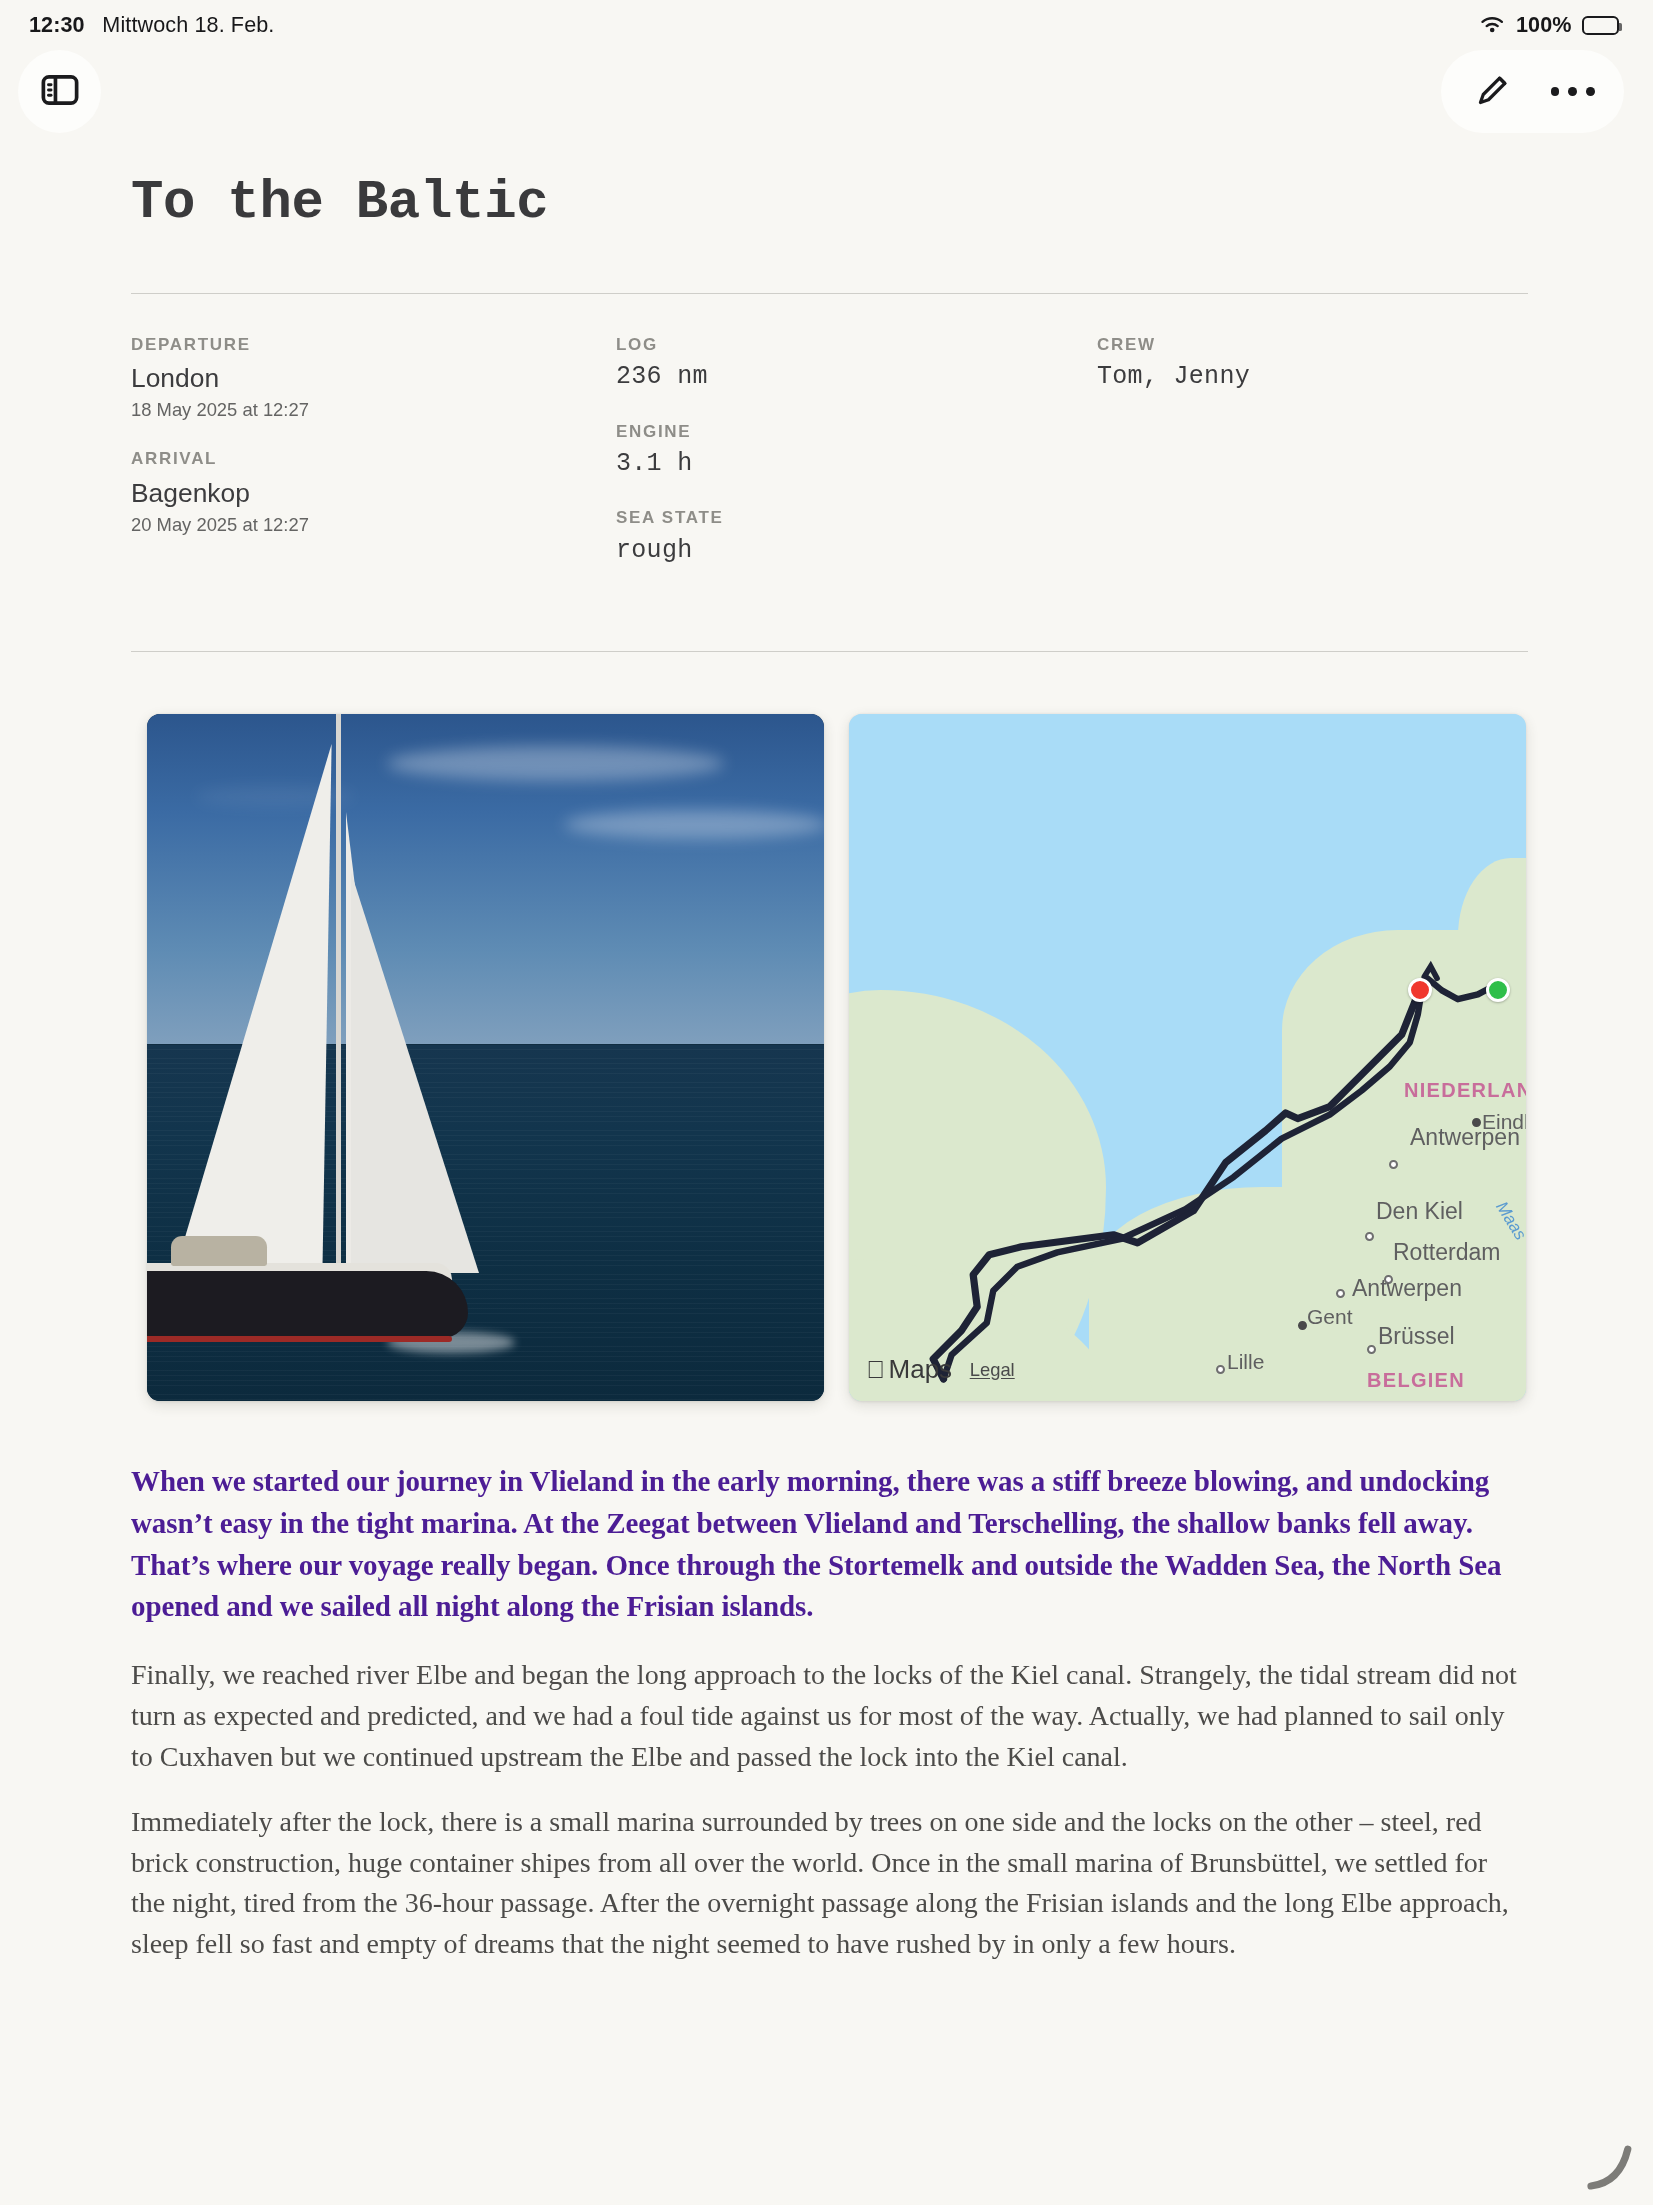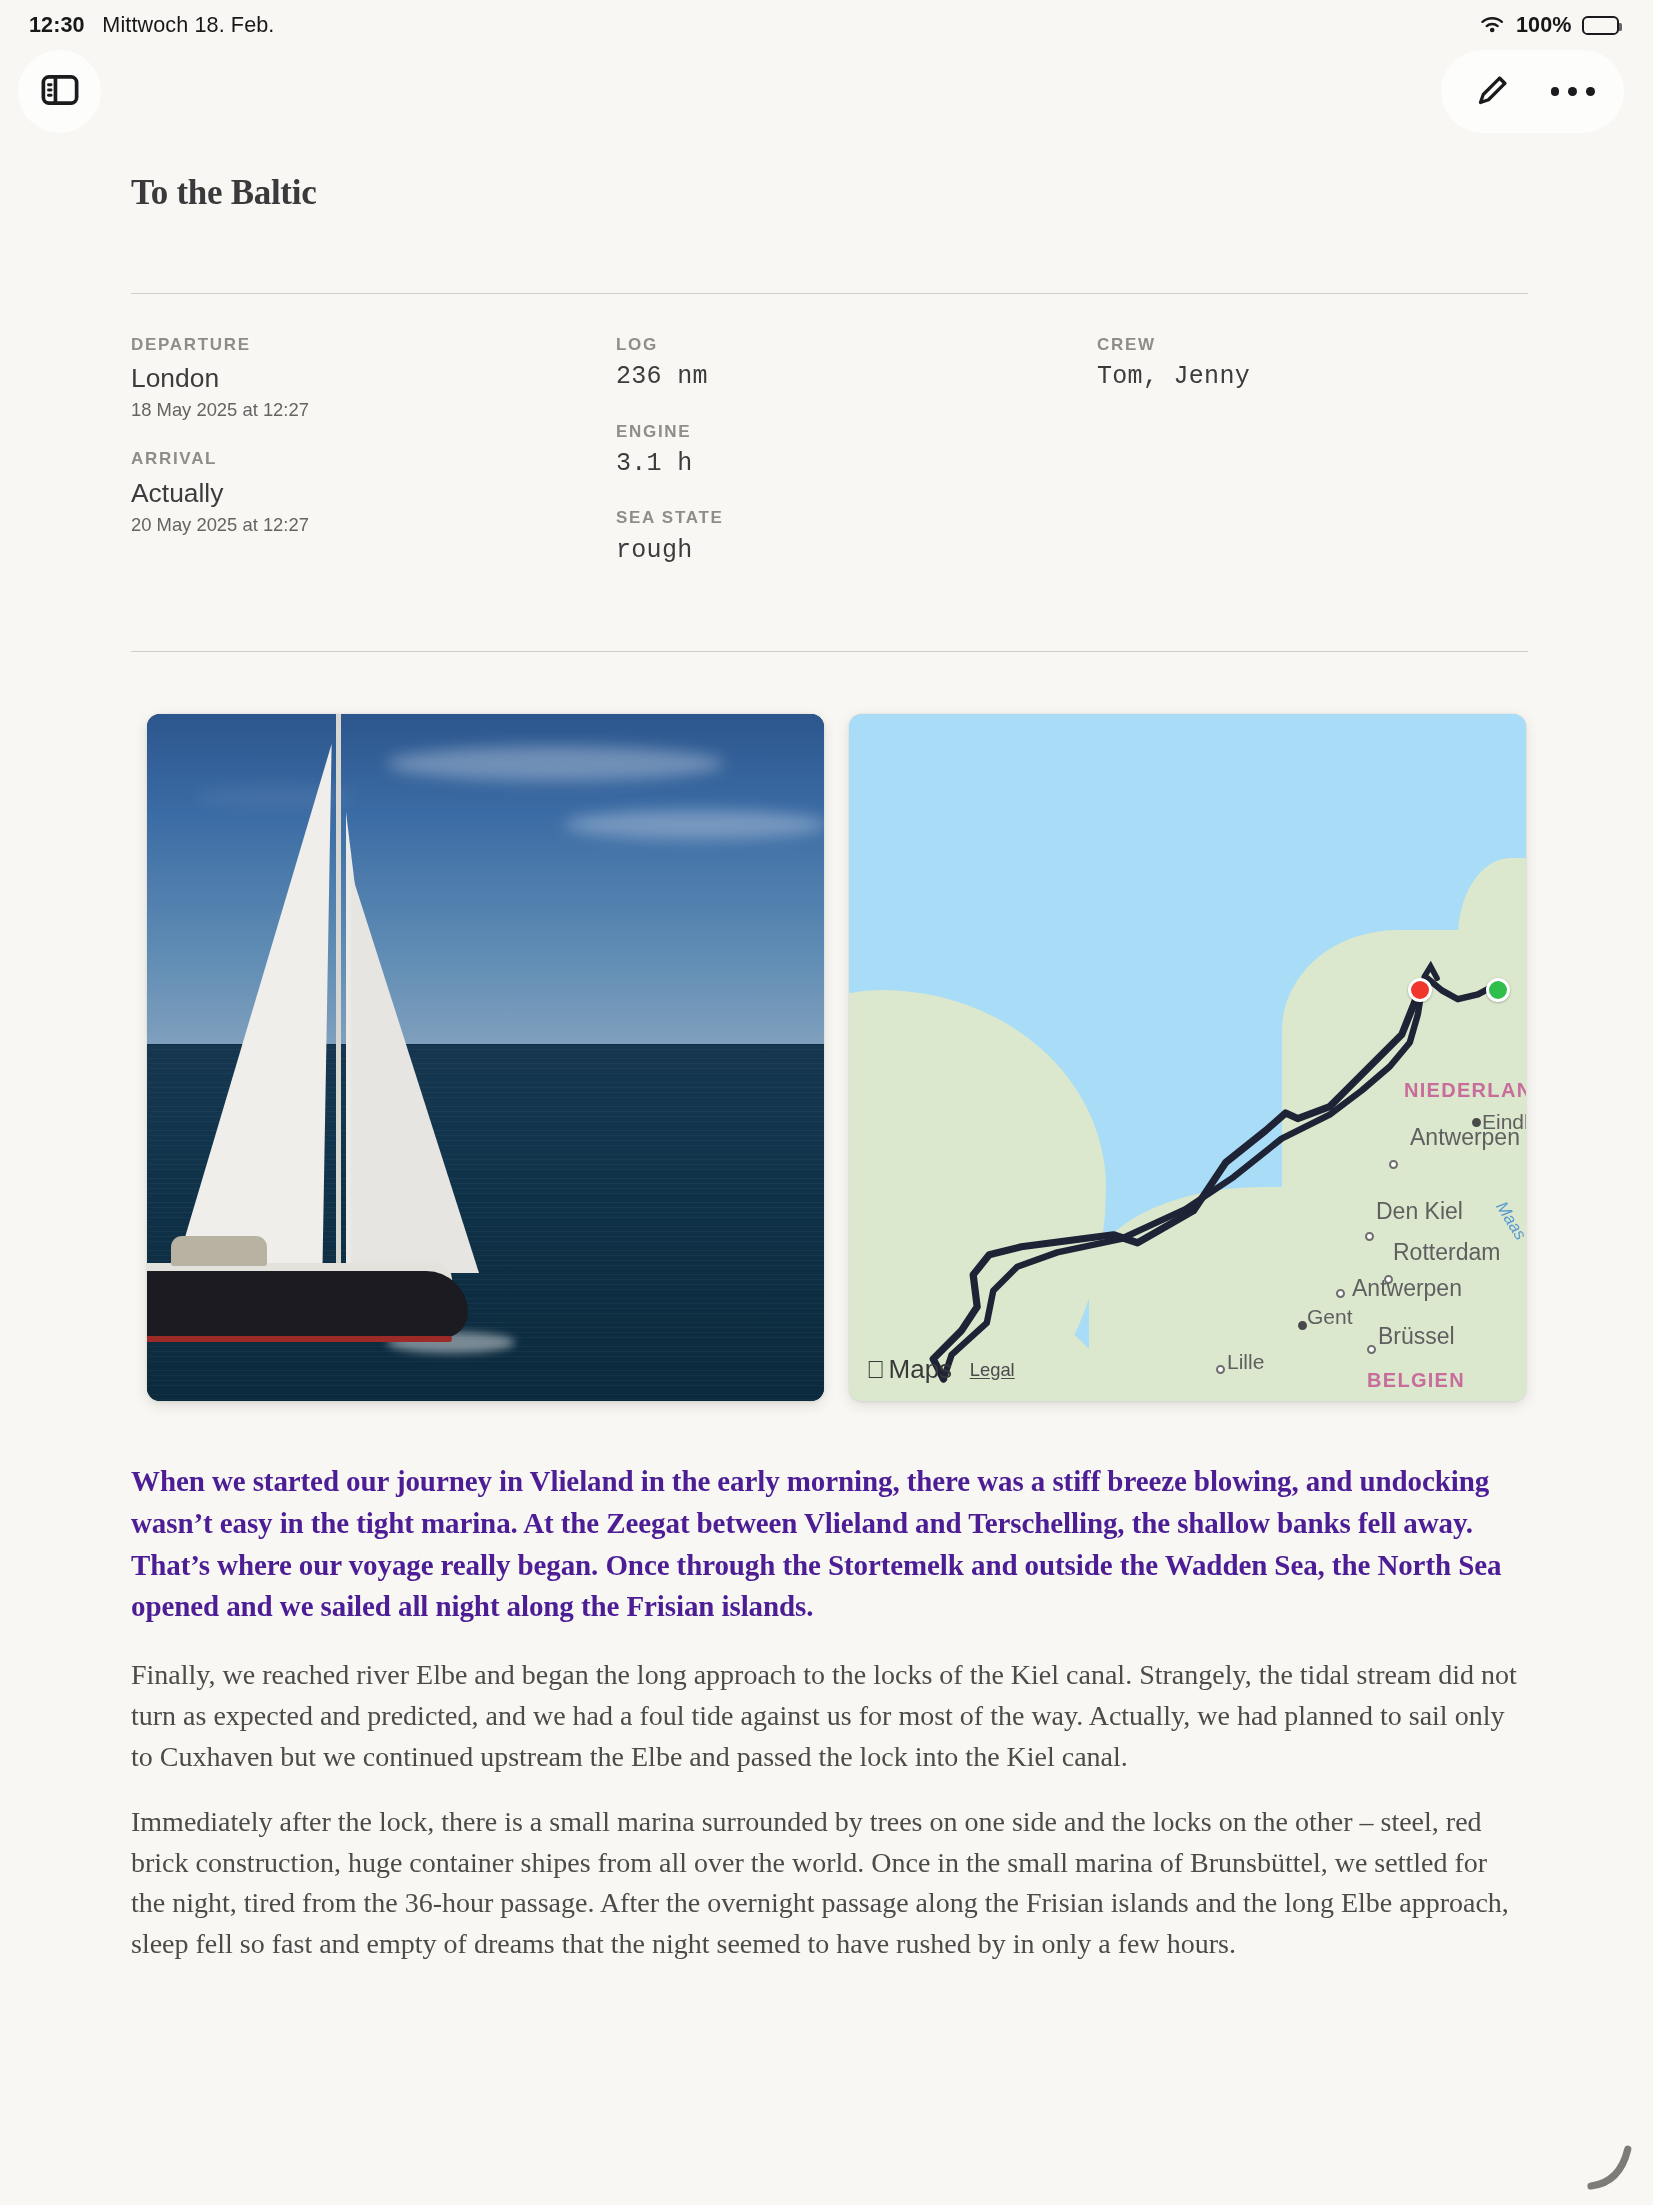--- a/index.html
+++ b/index.html
@@ -91,22 +91,22 @@
   
   .doc {
     position: absolute;
     top: 0; left: 0;
     width: 1654px;
   }
 
   .page-title {
     position: absolute;
     top: 175px; left: 131px;
-    font-family: Liberation Serif, serif;
-    font-size: 35px;
+    font-family: Liberation Mono, monospace;
+    font-size: 54px;
     line-height: 1.05;
     color: #3a3a3c;
     letter-spacing: -0.3px;
   }
 
   .rule {
     position: absolute;
     left: 131px;
     width: 1397px;
     height: 0.8px;
@@ -449,21 +449,21 @@
   <div class="meta">
 
     <div class="meta-col col-departure">
       <div class="meta-block tight">
         <div class="meta-label">DEPARTURE</div>
         <div class="meta-value">London</div>
         <div class="meta-sub">18 May 2025 at 12:27</div>
       </div>
       <div class="meta-block">
         <div class="meta-label">ARRIVAL</div>
-        <div class="meta-value">Actually</div>
+        <div class="meta-value">Bagenkop</div>
         <div class="meta-sub">20 May 2025 at 12:27</div>
       </div>
     </div>
 
     <div class="meta-col col-log">
       <div class="meta-block">
         <div class="meta-label">LOG</div>
         <div class="meta-value mono">236 nm</div>
       </div>
       <div class="meta-block">

